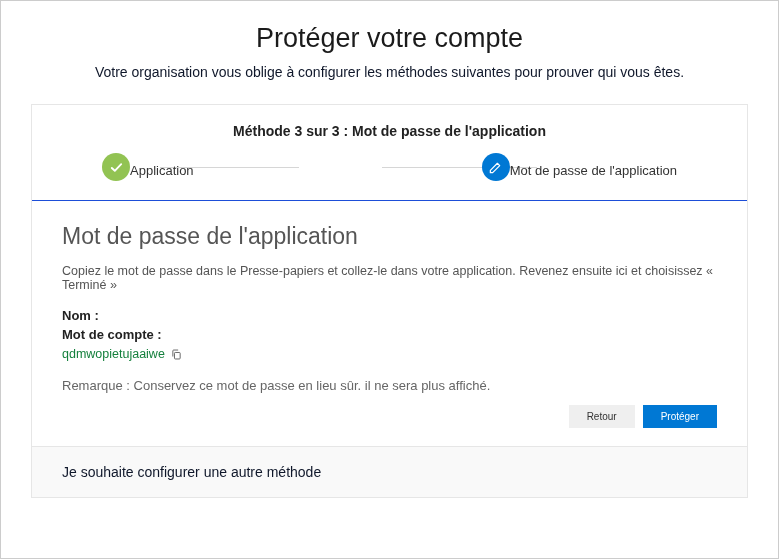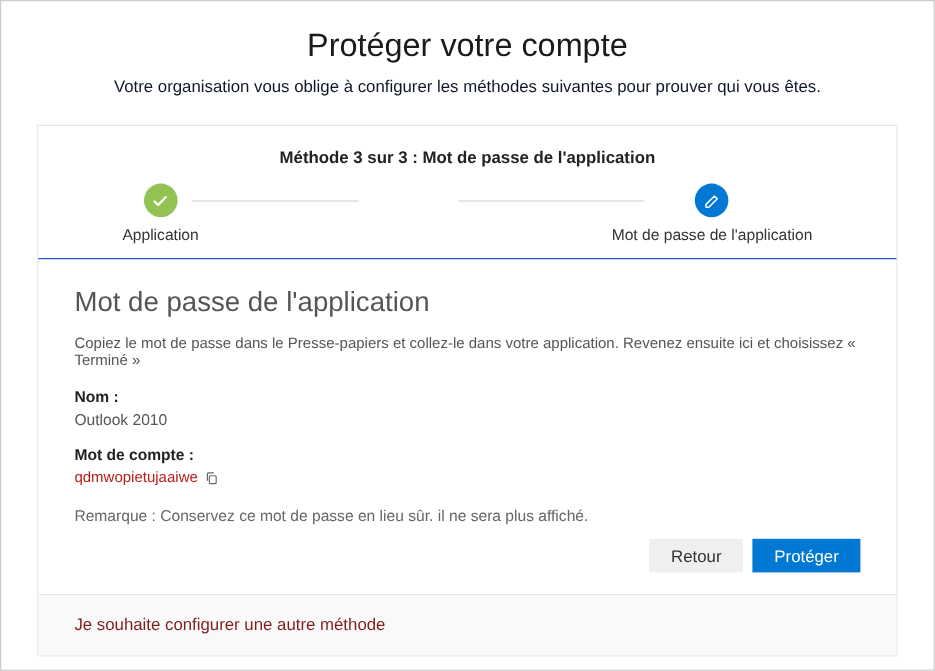--- a/index.html
+++ b/index.html
@@ -43,21 +43,21 @@
     }
     .stepper {
       display: flex;
       align-items: flex-start;
       justify-content: space-between;
       position: relative;
       padding: 0 40px;
     }
     .step {
       display: flex;
-      flex-direction: column;
+      flex-direction: row;
       align-items: center;
       position: relative;
       z-index: 2;
       flex: 0 0 auto;
     }
     .step-icon {
       width: 28px;
       height: 28px;
       border-radius: 50%;
       display: flex;
@@ -112,21 +112,21 @@
     .field-value {
       font-size: 13px;
       color: #555;
       margin-bottom: 14px;
     }
     .password-row {
       display: flex;
       align-items: center;
       gap: 4px;
       font-size: 12.5px;
-      color: #b91c1c;
+      color: #15803d;
       margin-bottom: 16px;
     }
     .copy-btn {
       display: inline-flex;
       align-items: center;
       justify-content: center;
       cursor: pointer;
       width: 16px;
       height: 16px;
     }
@@ -139,42 +139,42 @@
       font-size: 13px;
       color: #666;
       margin-bottom: 12px;
     }
     .actions {
       display: flex;
       justify-content: flex-end;
       gap: 8px;
     }
     .btn {
-      font-size: 14px;
+      font-size: 10px;
       padding: 6px 18px;
       border: none;
       cursor: pointer;
       font-family: inherit;
     }
     .btn-secondary {
       background: #efefef;
       color: #333;
     }
     .btn-primary {
       background: #0078d4;
       color: #fff;
     }
     .footer {
       padding: 16px 30px;
       border-top: 1px solid #e6e6e6;
       background: #f9f9f9;
     }
     .footer-link {
       font-size: 14px;
-      color: #7f1d1d;
+      color: #0f172a;
       cursor: pointer;
     }
   </style>
 </head>
 <body>
 
 <div class="header">
   <h1>Protéger votre compte</h1>
   <p>Votre organisation vous oblige à configurer les méthodes suivantes pour prouver qui vous êtes.</p>
 </div>
@@ -206,21 +206,20 @@
         <div class="step-label">Mot de passe de l'application</div>
       </div>
     </div>
   </div>
 
   <div class="content">
     <h2>Mot de passe de l'application</h2>
     <p class="desc">Copiez le mot de passe dans le Presse-papiers et collez-le dans votre application. Revenez ensuite ici et choisissez « Terminé »</p>
 
     <div class="field-label">Nom :</div>
-    <div class="field-value">Outlook 2010</div>
 
     <div class="field-label">Mot de compte :</div>
     <div class="password-row">
       <span>qdmwopietujaaiwe</span>
       <span class="copy-btn">
         <svg viewBox="0 0 16 16" fill="none">
           <rect x="5.5" y="5.5" width="7" height="8" rx="1" stroke="#666" stroke-width="1.2"></rect>
           <path d="M3.5 10.5 V3.5 a1 1 0 0 1 1 -1 H10" stroke="#666" stroke-width="1.2"></path>
         </svg>
       </span>

